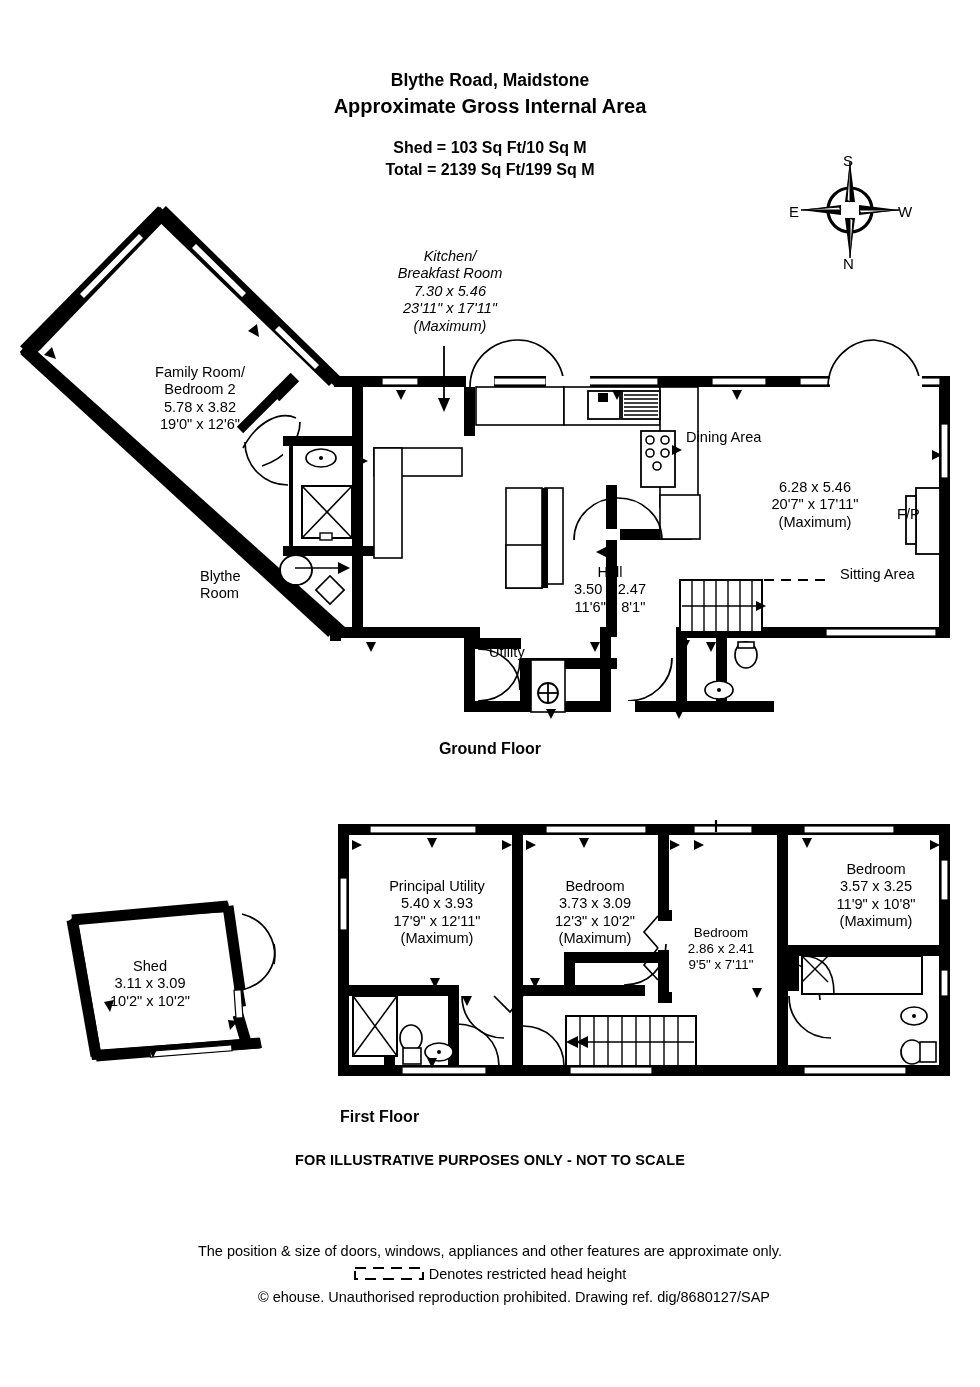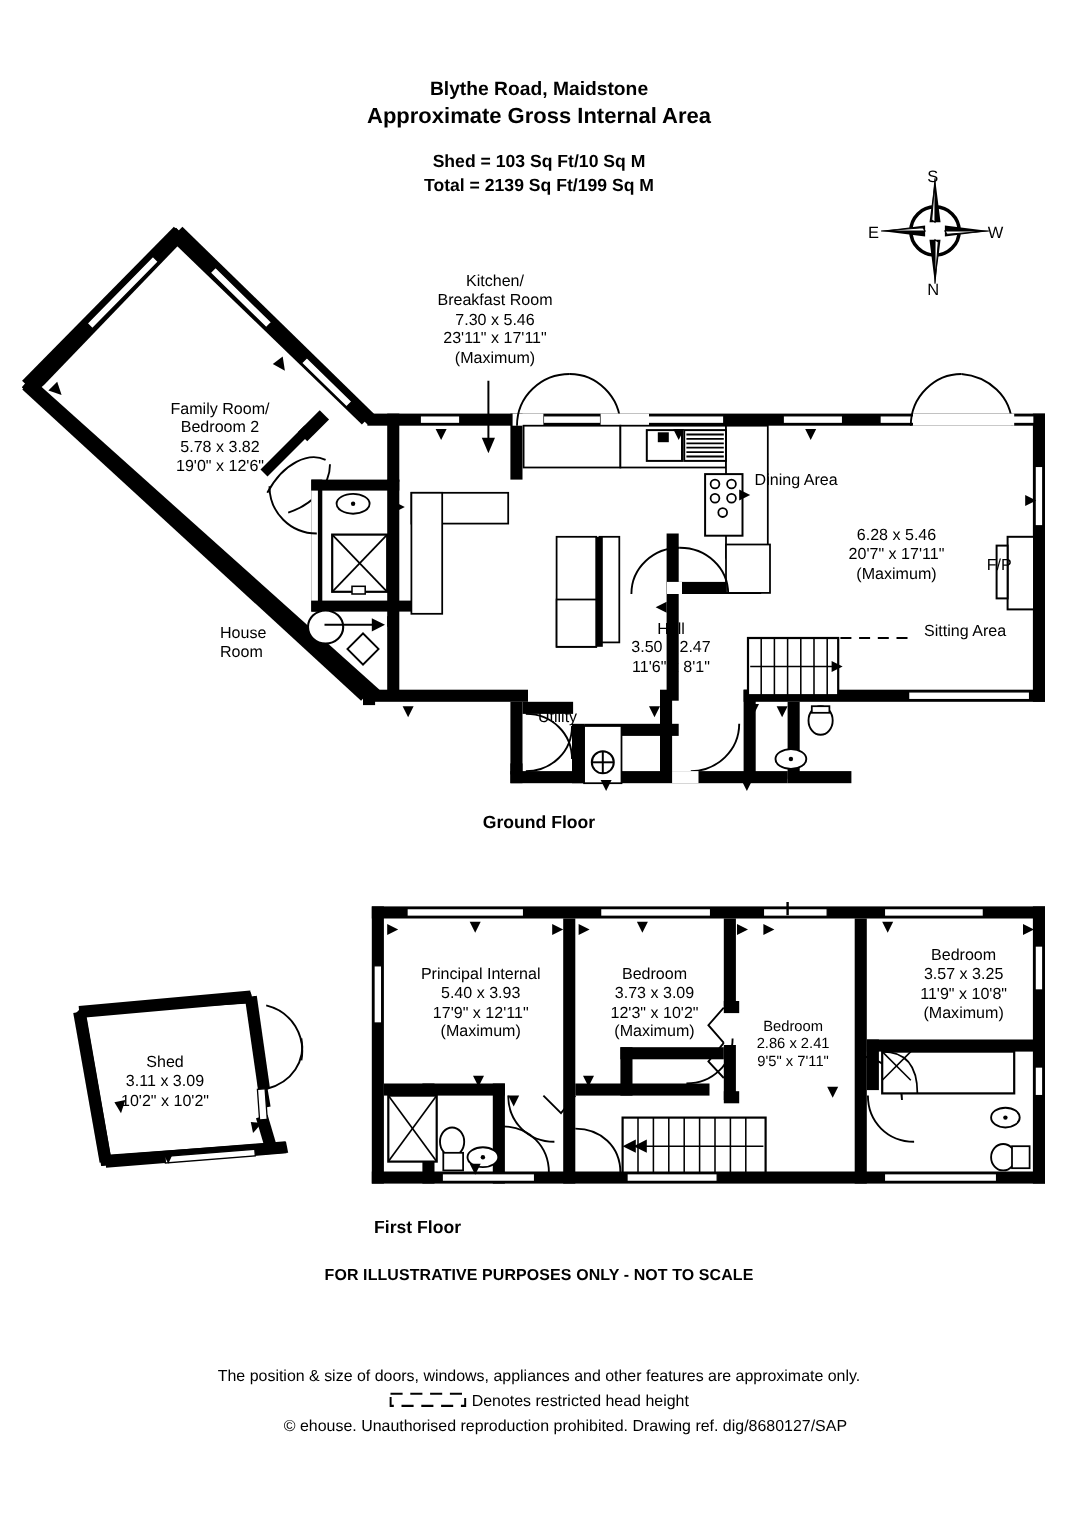--- a/index.html
+++ b/index.html
@@ -264,21 +264,21 @@
     </g>
   </svg>
 
   <div class="rl" style="left:125px;top:342px;width:150px;margin-top:22px;">
     <div>Family Room/</div>
     <div>Bedroom 2</div>
     <div>5.78 x 3.82</div>
     <div>19'0" x 12'6"</div>
   </div>
 
-  <div class="rl" style="left:370px;top:248px;width:160px;">
+  <div class="rl" style="left:370px;top:248px;width:160px;font-style:italic;">
     <div>Kitchen/</div>
     <div>Breakfast Room</div>
     <div>7.30 x 5.46</div>
     <div>23'11" x 17'11"</div>
     <div>(Maximum)</div>
   </div>
   <svg width="14" height="68" style="position:absolute;left:437px;top:346px;">
     <line x1="7" y1="0" x2="7" y2="56" stroke="#000" stroke-width="1.8"></line>
     <polygon points="7,66 1,52 13,52" fill="#000"></polygon>
   </svg>
@@ -292,21 +292,21 @@
   <div class="rl" style="left:840px;top:566px;text-align:left;">Sitting Area</div>
   <div class="rl" style="left:897px;top:506px;text-align:left;">F/P</div>
 
   <div class="rl" style="left:540px;top:564px;width:140px;">
     <div>Hall</div>
     <div>3.50 x 2.47</div>
     <div>11'6" x 8'1"</div>
   </div>
 
   <div class="rl" style="left:200px;top:568px;width:60px;text-align:left;">
-    <div>House</div>
+    <div>Blythe</div>
     <div>Room</div>
   </div>
   <div class="rl" style="left:489px;top:644px;text-align:left;">Utility</div>
 
   <div class="floorlbl" id="gf-label">Ground Floor</div>
 
   <svg width="230" height="200" style="position:absolute;left:60px;top:880px;">
     <g fill="#000">
       <polygon points="8,42 14,36 168,22 170,32"></polygon>
       <polygon points="8,42 18,40 42,178 32,180"></polygon>
@@ -445,21 +445,21 @@
       <polygon points="596,20 606,25 596,30"></polygon>
       <polygon points="96,158 106,158 101,168"></polygon>
       <polygon points="196,158 206,158 201,168"></polygon>
       <polygon points="128,176 138,176 133,186"></polygon>
       <polygon points="418,168 428,168 423,178"></polygon>
       <polygon points="93,238 103,238 98,248"></polygon>
     </g>
   </svg>
 
   <div class="rl" style="left:357px;top:878px;width:160px;">
-    <div>Principal Internal</div>
+    <div>Principal Utility</div>
     <div>5.40 x 3.93</div>
     <div>17'9" x 12'11"</div>
     <div>(Maximum)</div>
   </div>
 
   <div class="rl" style="left:530px;top:878px;width:130px;">
     <div>Bedroom</div>
     <div>3.73 x 3.09</div>
     <div>12'3" x 10'2"</div>
     <div>(Maximum)</div>

